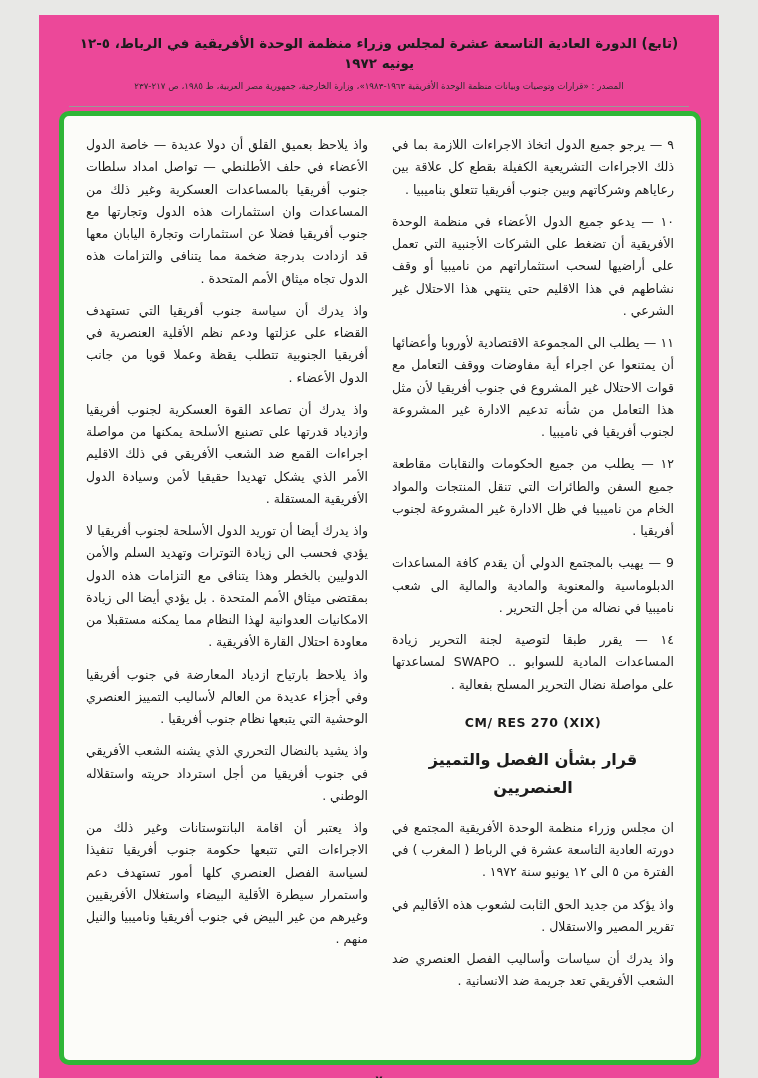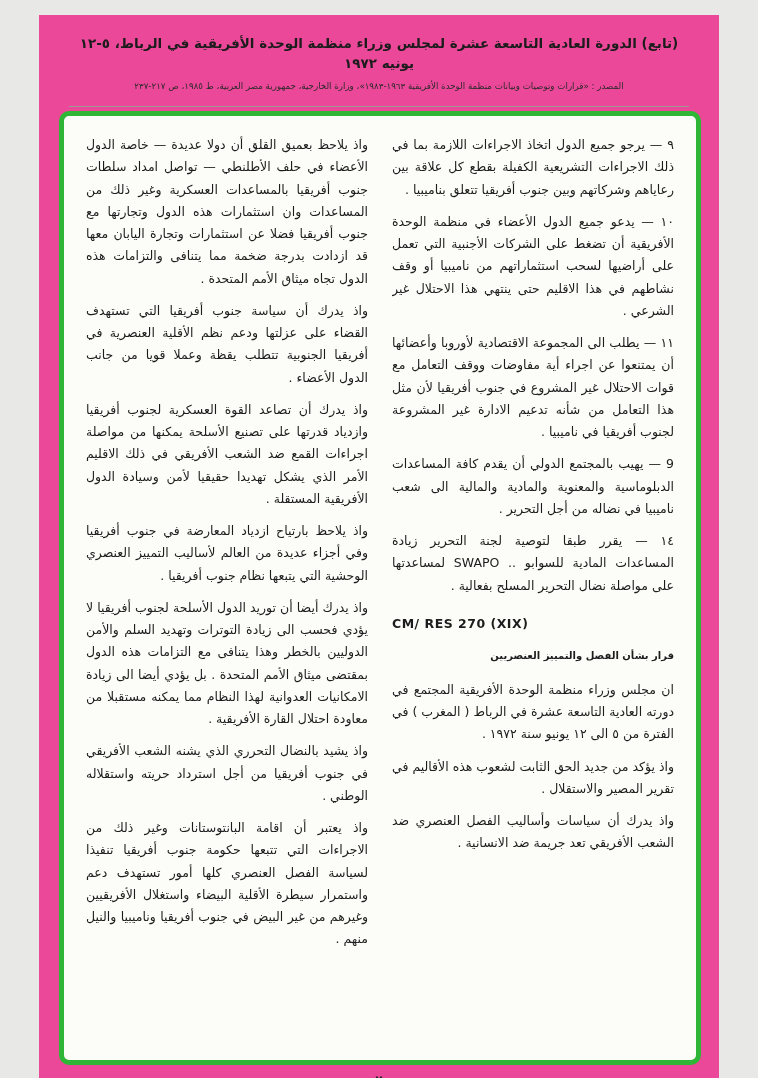--- a/index.html
+++ b/index.html
@@ -62,30 +62,30 @@
     font-size: 12.5px;
     line-height: 1.78;
     overflow: hidden;
   }
   .block-p {
     text-align: justify;
     margin: 0 0 10px 0;
   }
   .block-code {
     direction: ltr;
-    text-align: left;
+    text-align: center;
     font-weight: bold;
     font-size: 12.5px;
     letter-spacing: 0.5px;
     margin: 16px 0 12px 0;
   }
   .block-heading {
-    text-align: right;
+    text-align: center;
     font-weight: bold;
-    font-size: 10px;
+    font-size: 16px;
     margin: 2px 0 14px 0;
   }
   
   .doc-footer {
     position: absolute;
     left: 0;
     right: 0;
     bottom: 5px;
     text-align: center;
   }
@@ -103,34 +103,35 @@
     <div class="doc-title">(تابع) الدورة العادية التاسعة عشرة لمجلس وزراء منظمة الوحدة الأفريقية في الرباط، ٥-١٢ يونيه ١٩٧٢</div>
     <div class="doc-source">المصدر : «قرارات وتوصيات وبيانات منظمة الوحدة الأفريقية ١٩٦٣-١٩٨٣»، وزارة الخارجية، جمهورية مصر العربية، ط ١٩٨٥، ص ٢١٧-٢٣٧</div>
   </header>
 
   <div class="green-box" style="border-color: rgb(47, 182, 55);">
     <div class="columns">
       <div class="col col-right">
           <div class="block block-p">٩ — يرجو جميع الدول اتخاذ الاجراءات اللازمة بما في ذلك الاجراءات التشريعية الكفيلة بقطع كل علاقة بين رعاياهم وشركاتهم وبين جنوب أفريقيا تتعلق بناميبيا .</div>
           <div class="block block-p">١٠ — يدعو جميع الدول الأعضاء في منظمة الوحدة الأفريقية أن تضغط على الشركات الأجنبية التي تعمل على أراضيها لسحب استثماراتهم من ناميبيا أو وقف نشاطهم في هذا الاقليم حتى ينتهي هذا الاحتلال غير الشرعي .</div>
           <div class="block block-p">١١ — يطلب الى المجموعة الاقتصادية لأوروبا وأعضائها أن يمتنعوا عن اجراء أية مفاوضات ووقف التعامل مع قوات الاحتلال غير المشروع في جنوب أفريقيا لأن مثل هذا التعامل من شأنه تدعيم الادارة غير المشروعة لجنوب أفريقيا في ناميبيا .</div>
+          <div class="block block-p">١٢ — يطلب من جميع الحكومات والنقابات مقاطعة جميع السفن والطائرات التي تنقل المنتجات والمواد الخام من ناميبيا في ظل الادارة غير المشروعة لجنوب أفريقيا .</div>
           <div class="block block-p">9 — يهيب بالمجتمع الدولي أن يقدم كافة المساعدات الدبلوماسية والمعنوية والمادية والمالية الى شعب ناميبيا في نضاله من أجل التحرير .</div>
           <div class="block block-p">١٤ — يقرر طبقا لتوصية لجنة التحرير زيادة المساعدات المادية للسوابو .. SWAPO لمساعدتها على مواصلة نضال التحرير المسلح بفعالية .</div>
           <div class="block block-code">CM/ RES 270 (XIX)</div>
           <div class="block block-heading">قرار بشأن الفصل والتمييز العنصريين</div>
           <div class="block block-p">ان مجلس وزراء منظمة الوحدة الأفريقية المجتمع في دورته العادية التاسعة عشرة في الرباط ( المغرب ) في الفترة من ٥ الى ١٢ يونيو سنة ١٩٧٢ .</div>
           <div class="block block-p">واذ يؤكد من جديد الحق الثابت لشعوب هذه الأقاليم في تقرير المصير والاستقلال .</div>
           <div class="block block-p">واذ يدرك أن سياسات وأساليب الفصل العنصري ضد الشعب الأفريقي تعد جريمة ضد الانسانية .</div>
         </div>
       <div class="col col-left">
           <div class="block block-p">واذ يلاحظ بعميق القلق أن دولا عديدة — خاصة الدول الأعضاء في حلف الأطلنطي — تواصل امداد سلطات جنوب أفريقيا بالمساعدات العسكرية وغير ذلك من المساعدات وان استثمارات هذه الدول وتجارتها مع جنوب أفريقيا فضلا عن استثمارات وتجارة اليابان معها قد ازدادت بدرجة ضخمة مما يتنافى والتزامات هذه الدول تجاه ميثاق الأمم المتحدة .</div>
           <div class="block block-p">واذ يدرك أن سياسة جنوب أفريقيا التي تستهدف القضاء على عزلتها ودعم نظم الأقلية العنصرية في أفريقيا الجنوبية تتطلب يقظة وعملا قويا من جانب الدول الأعضاء .</div>
           <div class="block block-p">واذ يدرك أن تصاعد القوة العسكرية لجنوب أفريقيا وازدياد قدرتها على تصنيع الأسلحة يمكنها من مواصلة اجراءات القمع ضد الشعب الأفريقي في ذلك الاقليم الأمر الذي يشكل تهديدا حقيقيا لأمن وسيادة الدول الأفريقية المستقلة .</div>
+          <div class="block block-p">واذ يدرك أيضا أن توريد الدول الأسلحة لجنوب أفريقيا لا يؤدي فحسب الى زيادة التوترات وتهديد السلم والأمن الدوليين بالخطر وهذا يتنافى مع التزامات هذه الدول بمقتضى ميثاق الأمم المتحدة . بل يؤدي أيضا الى زيادة الامكانيات العدوانية لهذا النظام مما يمكنه مستقبلا من معاودة احتلال القارة الأفريقية .</div>
           <div class="block block-p">واذ يلاحظ بارتياح ازدياد المعارضة في جنوب أفريقيا وفي أجزاء عديدة من العالم لأساليب التمييز العنصري الوحشية التي يتبعها نظام جنوب أفريقيا .</div>
-          <div class="block block-p">واذ يدرك أيضا أن توريد الدول الأسلحة لجنوب أفريقيا لا يؤدي فحسب الى زيادة التوترات وتهديد السلم والأمن الدوليين بالخطر وهذا يتنافى مع التزامات هذه الدول بمقتضى ميثاق الأمم المتحدة . بل يؤدي أيضا الى زيادة الامكانيات العدوانية لهذا النظام مما يمكنه مستقبلا من معاودة احتلال القارة الأفريقية .</div>
           <div class="block block-p">واذ يشيد بالنضال التحرري الذي يشنه الشعب الأفريقي في جنوب أفريقيا من أجل استرداد حريته واستقلاله الوطني .</div>
           <div class="block block-p">واذ يعتبر أن اقامة البانتوستانات وغير ذلك من الاجراءات التي تتبعها حكومة جنوب أفريقيا تنفيذا لسياسة الفصل العنصري كلها أمور تستهدف دعم واستمرار سيطرة الأقلية البيضاء واستغلال الأفريقيين وغيرهم من غير البيض في جنوب أفريقيا وناميبيا والنيل منهم .</div>
         </div>
     </div>
   </div>
 
   <footer class="doc-footer">
     <span class="page-number">٧</span>
   </footer>
 

